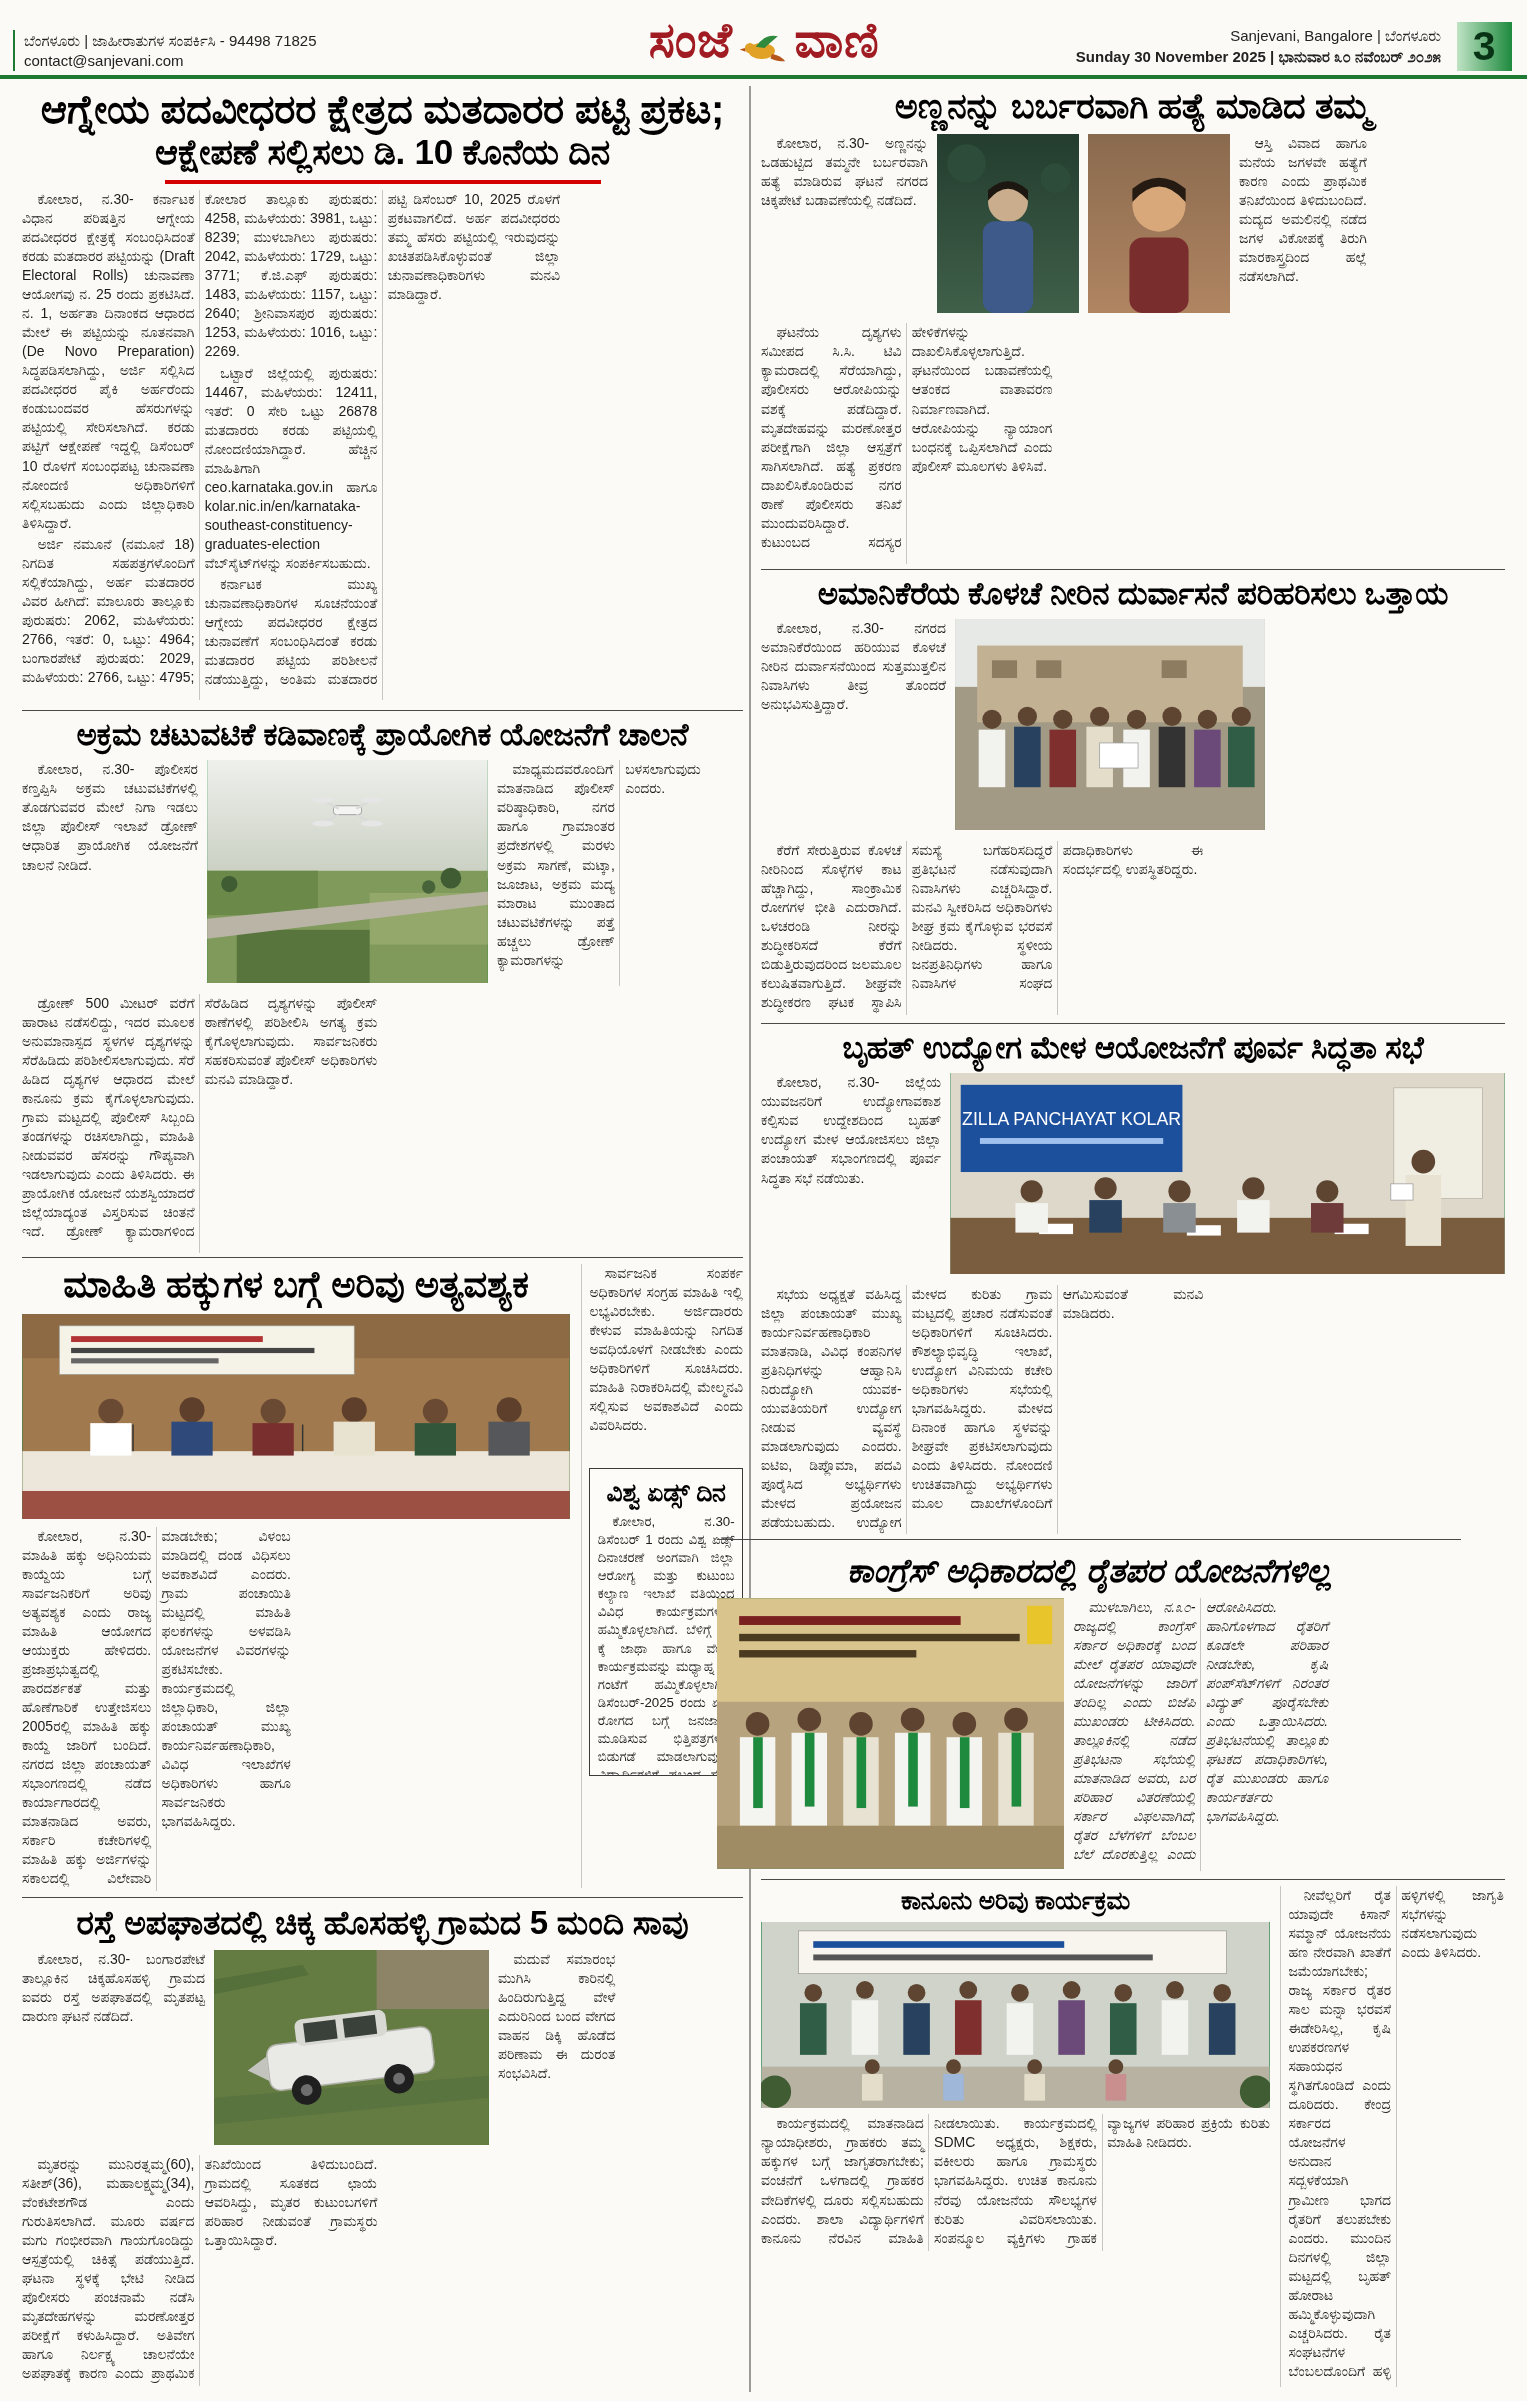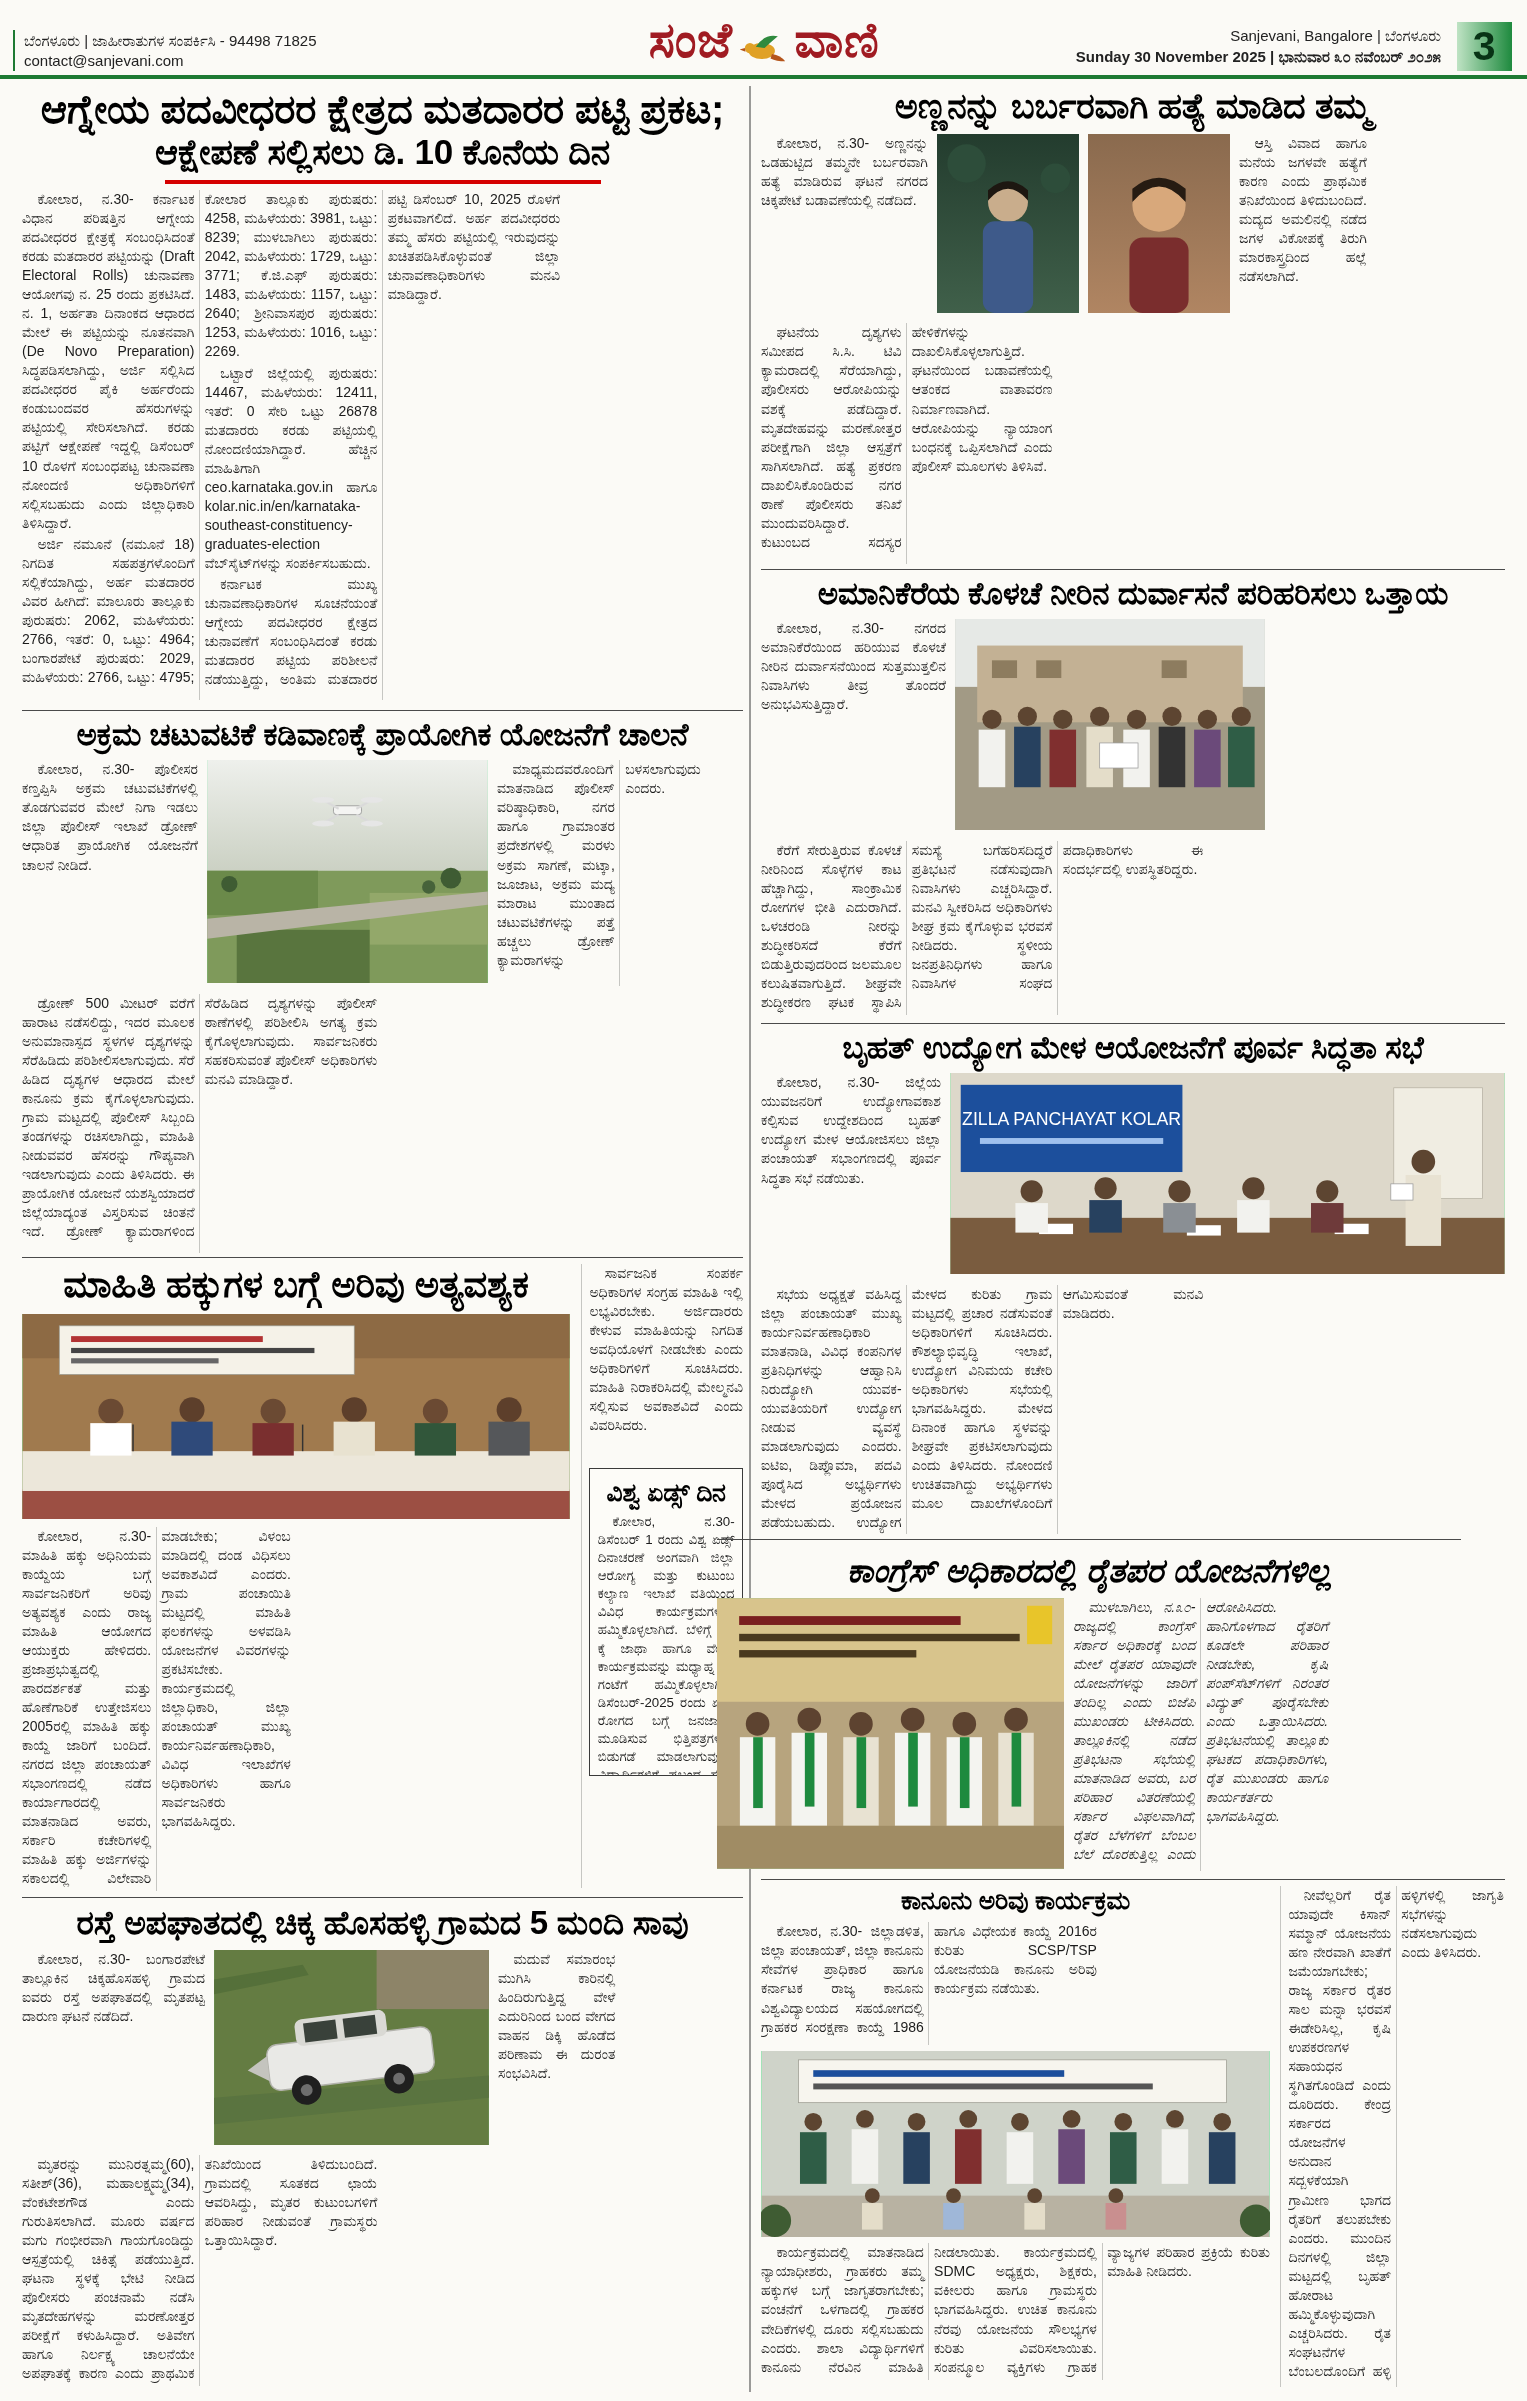--- a/index.html
+++ b/index.html
@@ -29,21 +29,21 @@
   .red-rule { background:#d50000; height:3.7px; margin:7.4px auto 4.4px auto; }
   .body-text { text-align:justify; font-size:14px; line-height:1.36; color:#1b1b1b;
                overflow:hidden; column-fill:auto; }
   .body-text p { text-indent:1.1em; margin-bottom:2.2px; }
   .c1 { column-count:1; }
   .c2 { column-count:2; column-gap:10.3px; column-rule:0.7px solid #c6c6c2; }
   .c3 { column-count:3; column-gap:10.3px; column-rule:0.7px solid #c6c6c2; }
   .c4 { column-count:4; column-gap:10.3px; column-rule:0.7px solid #c6c6c2; }
   .c5 { column-count:5; column-gap:10.3px; column-rule:0.7px solid #c6c6c2; }
   .row { display:flex; gap:9px; }
-  .photo { position:relative; overflow:hidden; background:#86efac; flex:none; }
+  .photo { position:relative; overflow:hidden; background:#15803d; flex:none; }
   .photo svg { display:block; width:100%; height:100%; }
   .vrule { background:#9a9a98; }
   .sidebox { border:1.8px solid #3a3a3a; padding:9px 7.4px; background:#fdfcf8; }
   .sidebox .headline { font-size:25px; margin-bottom:6px; }
 </style>
 </head>
 <body>
 
 <div class="page">
 
@@ -380,23 +380,20 @@
       </div>
       <div class="body-text c3" style="flex:1; height:273px;">
         <p>ಮುಳಬಾಗಿಲು, ನ.೩೦- ರಾಜ್ಯದಲ್ಲಿ ಕಾಂಗ್ರೆಸ್ ಸರ್ಕಾರ ಅಧಿಕಾರಕ್ಕೆ ಬಂದ ಮೇಲೆ ರೈತಪರ ಯಾವುದೇ ಯೋಜನೆಗಳನ್ನು ಜಾರಿಗೆ ತಂದಿಲ್ಲ ಎಂದು ಬಿಜೆಪಿ ಮುಖಂಡರು ಟೀಕಿಸಿದರು. ತಾಲ್ಲೂಕಿನಲ್ಲಿ ನಡೆದ ಪ್ರತಿಭಟನಾ ಸಭೆಯಲ್ಲಿ ಮಾತನಾಡಿದ ಅವರು, ಬರ ಪರಿಹಾರ ವಿತರಣೆಯಲ್ಲಿ ಸರ್ಕಾರ ವಿಫಲವಾಗಿದೆ; ರೈತರ ಬೆಳೆಗಳಿಗೆ ಬೆಂಬಲ ಬೆಲೆ ದೊರಕುತ್ತಿಲ್ಲ ಎಂದು ಆರೋಪಿಸಿದರು. ಹಾನಿಗೊಳಗಾದ ರೈತರಿಗೆ ಕೂಡಲೇ ಪರಿಹಾರ ನೀಡಬೇಕು, ಕೃಷಿ ಪಂಪ್‌ಸೆಟ್‌ಗಳಿಗೆ ನಿರಂತರ ವಿದ್ಯುತ್ ಪೂರೈಸಬೇಕು ಎಂದು ಒತ್ತಾಯಿಸಿದರು. ಪ್ರತಿಭಟನೆಯಲ್ಲಿ ತಾಲ್ಲೂಕು ಘಟಕದ ಪದಾಧಿಕಾರಿಗಳು, ರೈತ ಮುಖಂಡರು ಹಾಗೂ ಕಾರ್ಯಕರ್ತರು ಭಾಗವಹಿಸಿದ್ದರು.</p>
       </div>
     </div>
   </div>
 
   <div class="article rule-top" style="left:761px; top:1879px; width:744px; height:513px; padding-top:6px;">
     <div style="position:absolute; left:0; top:6px; width:509px;">
       <div class="headline" style="font-size:25px; margin-bottom:7.4px;">ಕಾನೂನು ಅರಿವು ಕಾರ್ಯಕ್ರಮ</div>
-      <div class="body-text c3" style="height:123px;">
-        <p>ಕೋಲಾರ, ನ.30- ಜಿಲ್ಲಾಡಳಿತ, ಜಿಲ್ಲಾ ಪಂಚಾಯತ್, ಜಿಲ್ಲಾ ಕಾನೂನು ಸೇವೆಗಳ ಪ್ರಾಧಿಕಾರ ಹಾಗೂ ಕರ್ನಾಟಕ ರಾಜ್ಯ ಕಾನೂನು ವಿಶ್ವವಿದ್ಯಾಲಯದ ಸಹಯೋಗದಲ್ಲಿ ಗ್ರಾಹಕರ ಸಂರಕ್ಷಣಾ ಕಾಯ್ದೆ 1986 ಹಾಗೂ ವಿಧೇಯಕ ಕಾಯ್ದೆ 2016ರ ಕುರಿತು SCSP/TSP ಯೋಜನೆಯಡಿ ಕಾನೂನು ಅರಿವು ಕಾರ್ಯಕ್ರಮ ನಡೆಯಿತು.</p>
-      </div>
       <div class="photo" style="width:509px; height:186px; margin-top:6px;">
         <svg viewBox="0 0 688 252">
           <rect width="688" height="252" fill="#cfd3c9"></rect>
           <rect x="50" y="12" width="580" height="58" fill="#f7f5ee" stroke="#9a9a90"></rect>
           <rect x="70" y="26" width="340" height="9" fill="#1c4f9c"></rect>
           <rect x="70" y="44" width="460" height="8" fill="#555555"></rect>
           <rect x="0" y="196" width="688" height="56" fill="#b8b2a2"></rect>
           <g>
             <circle cx="70" cy="96" r="12" fill="#5d4531"></circle>
               <rect x="52" y="110" width="36" height="70" fill="#2f5d46"></rect>

